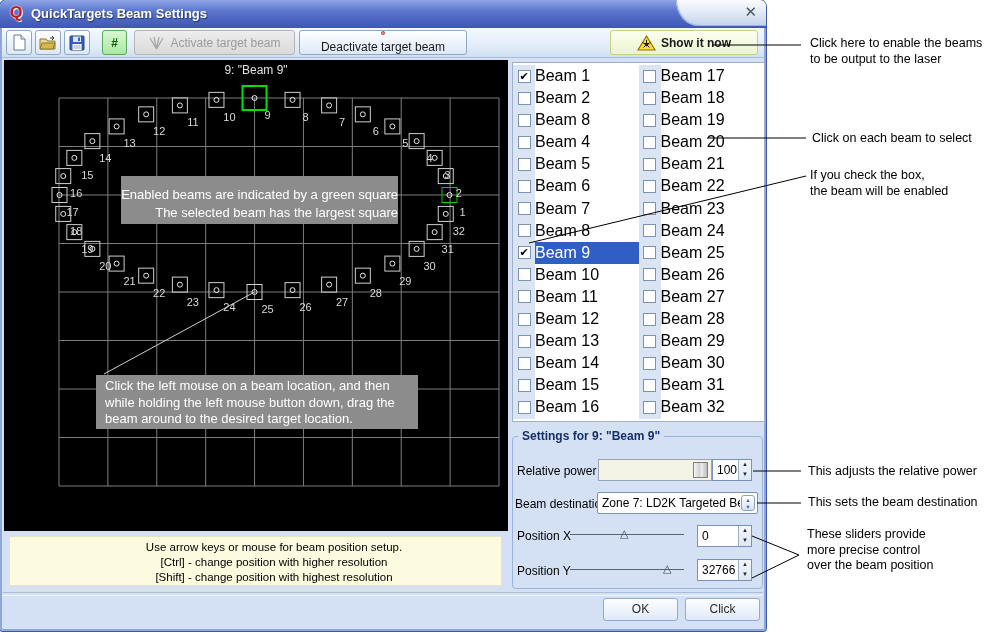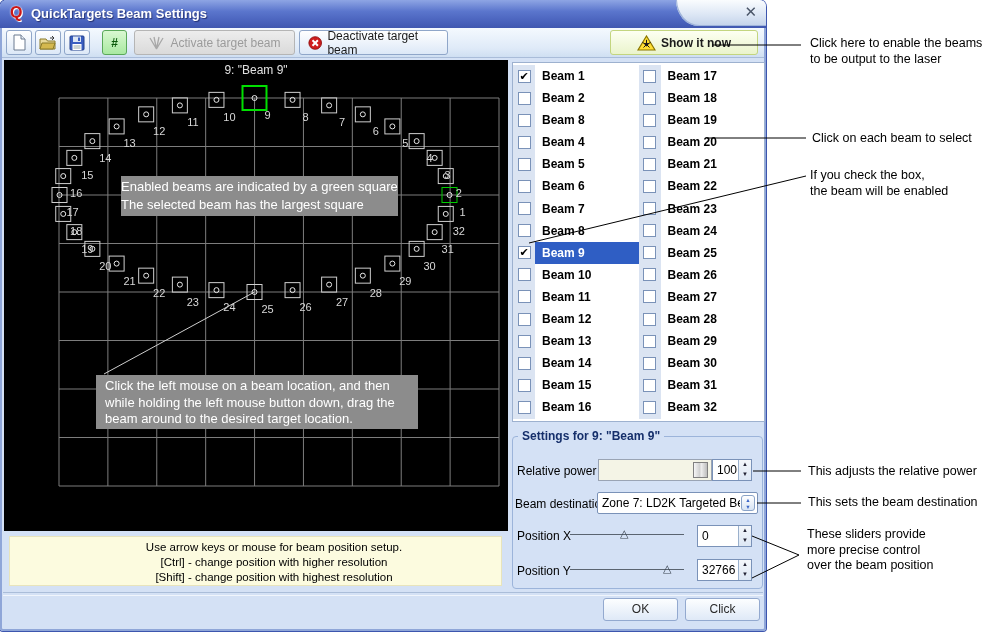--- a/index.html
+++ b/index.html
@@ -52,58 +52,58 @@
   .tbtn.icononly{width:26px;padding:0;margin-right:3px;}
   .tbtn.hash{
     width:25px;padding:0;margin-left:9px;font-weight:bold;color:#0a5a0a;
     background:linear-gradient(180deg,#d9f8d1,#a9e9a1);border-color:#5aa85a;
   }
   .tbtn.disabled{
     margin-left:7px;width:161px;
     background:linear-gradient(180deg,#ededed,#dadada);
     border-color:#b5b5b5;color:#9b9b9b;
   }
-  .tbtn.deact{margin-left:4px;width:149px;font-weight:normal;}
+  .tbtn.deact{margin-left:4px;width:168px;font-weight:normal;flex-direction:column;}
   .tbtn.show{
     margin-left:auto;margin-right:2px;width:148px;font-weight:bold;
     background:linear-gradient(180deg,#fdfff2,#eaf4cc);border-color:#c3d57f;
   }
   
   .canvas{
     position:absolute;left:4px;top:60px;width:504px;height:471px;background:#000000;
   }
   .canvas svg{position:absolute;left:0;top:0;}
   .canvas-header{
     position:absolute;left:0;top:3px;width:100%;text-align:center;
     color:#e2e2e2;font-size:12px;z-index:2;
   }
   .overlay{
     position:absolute;z-index:3;background:#8c8c8c;color:#ffffff;font-size:13px;
   }
-  .ov1{left:117px;top:116px;width:277px;height:38px;text-align:left;line-height:18px;padding-top:2px;}
+  .ov1{left:117px;top:116px;width:277px;height:38px;text-align:right;line-height:18px;padding-top:10px;}
   .ov2{left:92px;top:315px;width:322px;height:54px;text-align:left;line-height:16.5px;padding:3px 0 0 9px;box-sizing:border-box;}
   
   .beam-list{
     position:absolute;left:512px;top:62px;width:253px;height:360px;
     background:#ffffff;border:1px solid #9db1cf;box-sizing:border-box;
     display:flex;padding-top:2px;
   }
   .blcol{width:126px;}
   .blrow{height:22.1px;display:flex;align-items:center;}
   .cbcell{
     width:22px;height:100%;background:#dbe4f2;
     display:flex;align-items:center;justify-content:center;flex:none;
   }
   .cbox{
     width:13px;height:13px;background:#ffffff;border:1px solid #7a92b8;
     font-family:"DejaVu Sans",sans-serif;font-size:11px;line-height:12px;
     text-align:center;color:#000;box-sizing:border-box;
   }
   .bllabel{
-    flex:1;height:100%;font-size:12px;line-height:22px;padding-left:7px;color:#000;font-weight:bold;
+    flex:1;height:100%;font-size:16px;line-height:22px;color:#000;
   }
   .bllabel.sel{background:#2f5ec4;color:#ffffff;}
   
   .panel{position:absolute;left:510px;top:428px;width:255px;height:164px;}
   .gbox{position:absolute;left:2px;top:8px;right:2px;bottom:3px;border:1px solid #9cb4da;border-radius:4px;}
   .gtitle{
     position:absolute;left:8px;top:1px;background:#d4e1f5;padding:0 4px;
     font-weight:bold;font-size:12px;color:#152f6b;white-space:nowrap;
   }
   .slabel{position:absolute;font-size:12px;color:#000;white-space:nowrap;}

